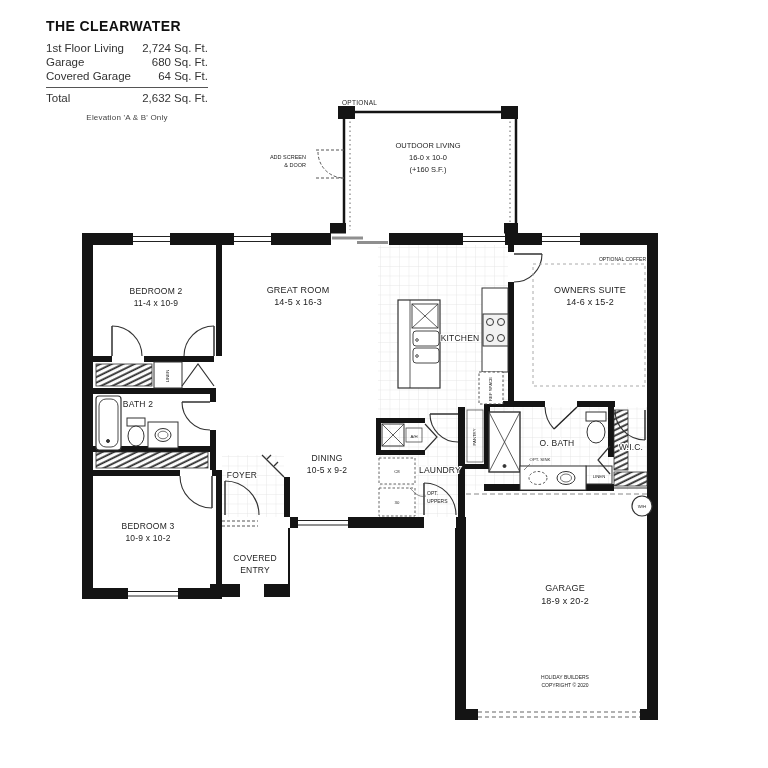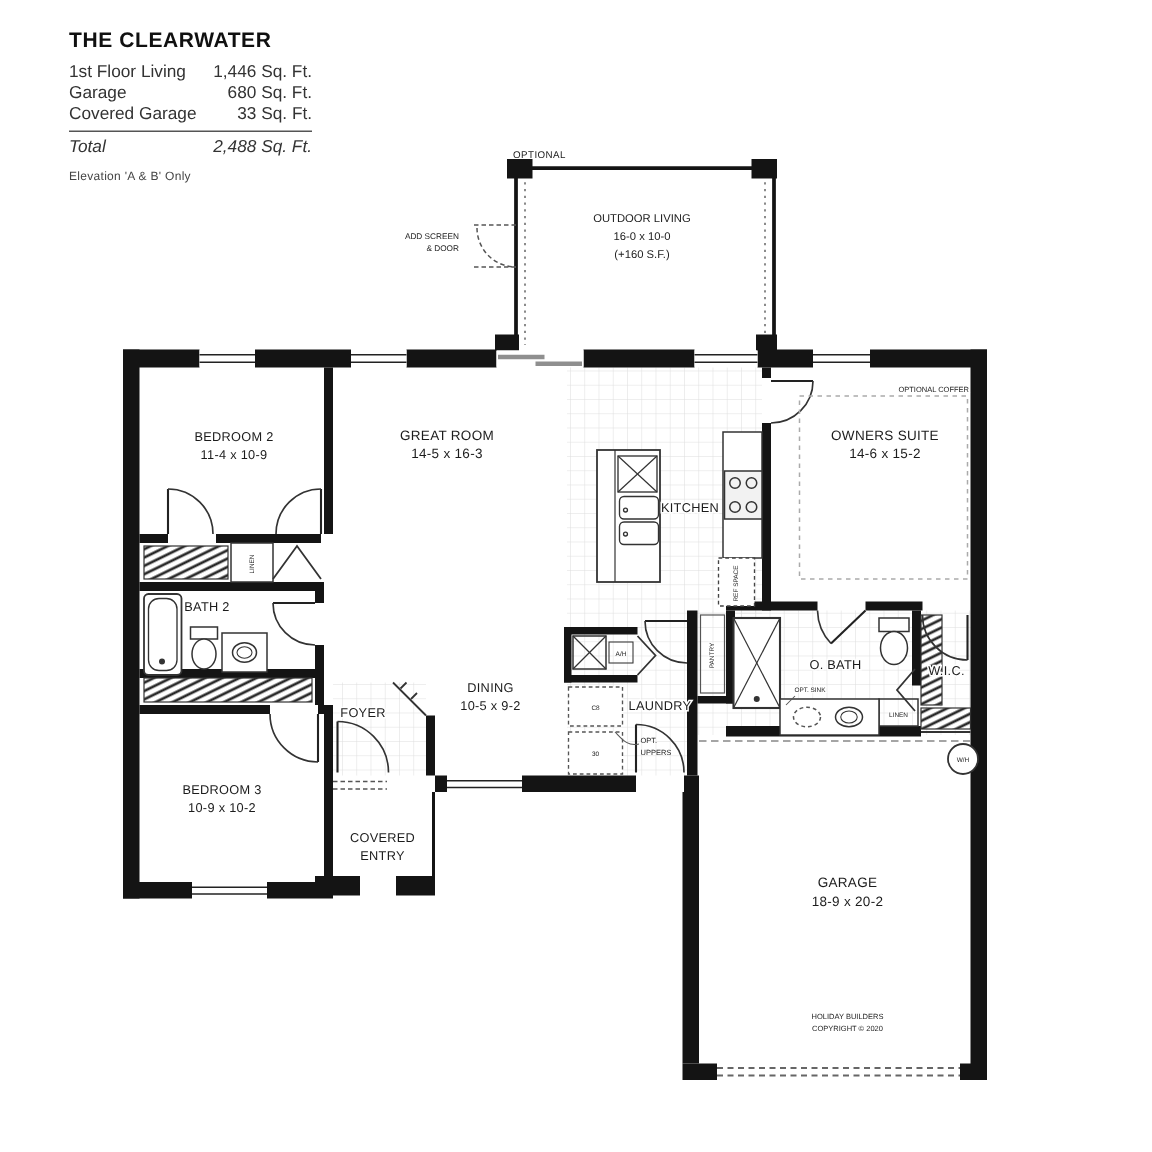--- a/index.html
+++ b/index.html
@@ -4,22 +4,22 @@
 <style>
   html,body{margin:0;padding:0;background:#fff;}
   .canvas{position:relative;width:768px;height:768px;background:#fff;overflow:hidden;
           font-family:"Liberation Sans",sans-serif;}
   .plan-svg{position:absolute;left:0;top:0;}
   
   .title-block{position:absolute;left:46px;top:18px;width:162px;color:#2b2b2b;}
   .tb-title{font-size:14px;font-weight:bold;letter-spacing:.4px;color:#101010;margin-bottom:7px;}
   .tb-row{display:flex;justify-content:space-between;font-size:11.5px;line-height:14px;color:#333;}
   .tb-sep{border-top:1.4px solid #555;margin:4px 0 3px;}
-  .tb-total{margin-top:1px;font-style:italic;}
-  .tb-note{font-size:8px;text-align:left;margin-top:8px;color:#444;letter-spacing:.2px;}
+  .tb-total{margin-top:1px;}
+  .tb-note{font-size:8px;text-align:center;margin-top:8px;color:#444;letter-spacing:.2px;}
   .watermark{position:absolute;left:8px;top:733px;font-size:23px;color:#9c9c9c;letter-spacing:1.5px;}
   
   text{font-family:"Liberation Sans",sans-serif;fill:#1c1c1c;}
   .lbl{font-size:9px;letter-spacing:.2px;text-anchor:middle;}
   .lbl8{font-size:8.5px;letter-spacing:.2px;text-anchor:middle;}
   .lbl7{font-size:7.5px;text-anchor:middle;}
   .tiny{font-size:6.5px;letter-spacing:.3px;}
   .sm55{font-size:5.5px;}
   .sm5{font-size:5px;}
   .micro{font-size:4.3px;text-anchor:middle;}
@@ -31,34 +31,34 @@
 </style>
 </head>
 <body>
 
 <div class="canvas">
 
   <div class="title-block">
     <div class="tb-title">THE CLEARWATER</div>
     <div class="tb-row">
       <span>1st Floor Living</span>
-      <span>1,446 Sq. Ft.</span>
+      <span>2,724 Sq. Ft.</span>
     </div>
     <div class="tb-row">
       <span>Garage</span>
       <span>680 Sq. Ft.</span>
     </div>
     <div class="tb-row">
       <span>Covered Garage</span>
-      <span>33 Sq. Ft.</span>
+      <span>64 Sq. Ft.</span>
     </div>
     <div class="tb-sep"></div>
     <div class="tb-row tb-total">
       <span>Total</span>
-      <span>2,488 Sq. Ft.</span>
+      <span>2,632 Sq. Ft.</span>
     </div>
     <div class="tb-note">Elevation 'A &amp; B' Only</div>
   </div>
 
   <svg class="plan-svg" width="768" height="768" viewBox="0 0 768 768">
     <defs>
       <pattern id="tile" width="9.5" height="9.5" patternUnits="userSpaceOnUse">
         <path d="M9.5 0H0V9.5" fill="none" stroke="#dedede" stroke-width="0.7"></path>
       </pattern>
       <pattern id="hatch" width="5" height="8" patternUnits="userSpaceOnUse" patternTransform="rotate(64)">

